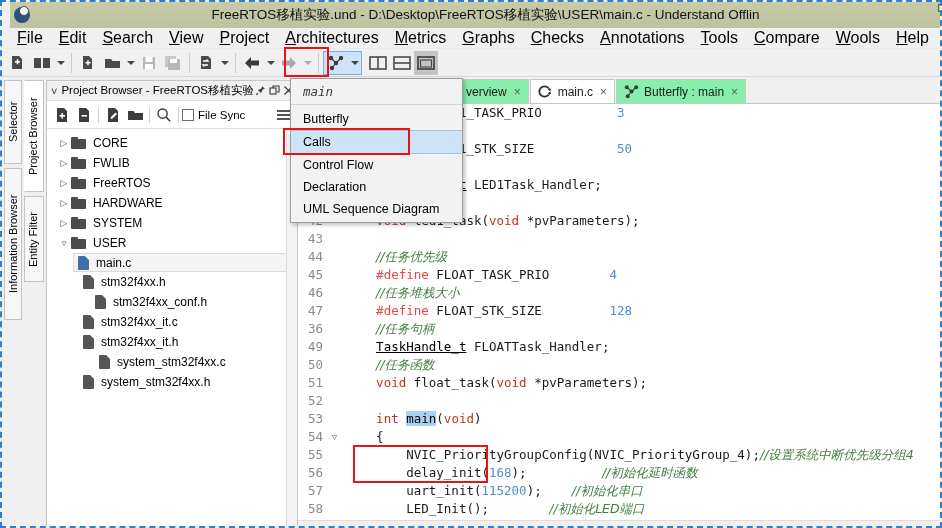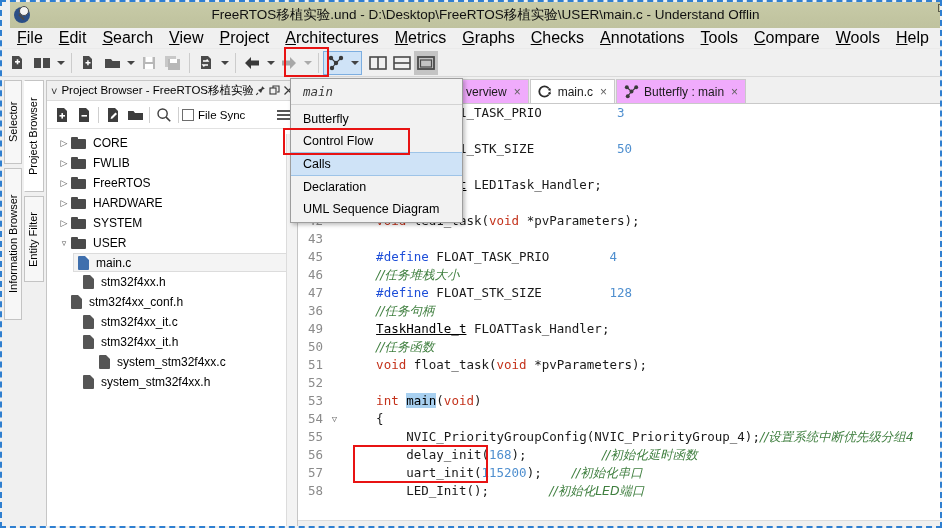--- a/index.html
+++ b/index.html
@@ -229,21 +229,21 @@
   }
   .tabstrip {
     height: 26px; background: #f0f0f0;
     display: flex; align-items: flex-end;
     border-bottom: 1px solid #c9c9c9;
     overflow: hidden;
   }
   .etab {
     height: 24px; display: flex; align-items: center;
     padding: 0 7px; font-size: 12px; color: #1a1a1a;
-    background: #f0abfc; border: 1px solid #c9c9c9;
+    background: #86efac; border: 1px solid #c9c9c9;
     border-bottom: none; margin-right: 1px;
     white-space: nowrap; cursor: default;
   }
   .etab.active { background: #ffffff; }
   .etab .tab-x {
     margin-left: 7px; font-size: 12px; color: #606060;
     cursor: default;
   }
   .tabic { width: 15px; height: 15px; margin-right: 5px; flex: 0 0 auto; }
 
@@ -262,21 +262,21 @@
     font-family: "DejaVu Sans Mono", monospace;
     font-size: 12.5px;
   }
   .fold {
     width: 13px; flex: 0 0 auto; text-align: center;
     color: #777; font-size: 9px; line-height: 18px;
   }
   .ctext { flex: 1 1 auto; padding-left: 5px; }
 
   .k-com  { color: #3f7f3f; font-style: italic; font-family: "DejaVu Sans", sans-serif; }
-  .k-pre  { color: #1d4ed8; }
+  .k-pre  { color: #ef4444; }
   .k-type { color: #c4321b; }
   .k-num  { color: #4f8fcf; }
   .k-id   { color: #1a1a1a; }
   .k-und  { text-decoration: underline; }
   .k-sel  { background: #a8d0f0; }
 
   
   .gmenu {
     position: absolute;
     background: #f2f2f2;
@@ -565,21 +565,21 @@
         <span>USER</span>
       </div>
       <div class="tree-row sel">
         <span class="fileic blue"></span>
         <span>main.c</span>
       </div>
       <div class="tree-row" style="padding-left:36px">
         <span class="fileic"></span>
         <span>stm32f4xx.h</span>
       </div>
-      <div class="tree-row" style="padding-left:24px">
+      <div class="tree-row" style="padding-left:48px">
         <span class="fileic"></span>
         <span>stm32f4xx_conf.h</span>
       </div>
       <div class="tree-row" style="padding-left:36px">
         <span class="fileic"></span>
         <span>stm32f4xx_it.c</span>
       </div>
       <div class="tree-row" style="padding-left:36px">
         <span class="fileic"></span>
         <span>stm32f4xx_it.h</span>
@@ -636,42 +636,43 @@
 
     <div class="code" style="height:424px">
       <div class="cline"><span class="gutter">36</span><span class="fold"></span><span class="ctext"><span>    </span><span class="k-pre">#define</span><span class="k-id"> LED1_TASK_PRIO</span><span>          </span><span class="k-num">3</span></span></div>
       <div class="cline"><span class="gutter">37</span><span class="fold"></span><span class="ctext"><span>    </span><span class="k-com">//任务堆栈大小</span></span></div>
       <div class="cline"><span class="gutter">38</span><span class="fold"></span><span class="ctext"><span>    </span><span class="k-pre">#define</span><span class="k-id"> LED1_STK_SIZE</span><span>           </span><span class="k-num">50</span></span></div>
       <div class="cline"><span class="gutter">39</span><span class="fold"></span><span class="ctext"><span>    </span><span class="k-com">//任务句柄</span></span></div>
       <div class="cline"><span class="gutter">40</span><span class="fold"></span><span class="ctext"><span>    </span><span class="k-und">TaskHandle_t</span><span class="k-id"> LED1Task_Handler;</span></span></div>
       <div class="cline"><span class="gutter">41</span><span class="fold"></span><span class="ctext"><span>    </span><span class="k-com">//任务函数</span></span></div>
       <div class="cline"><span class="gutter">42</span><span class="fold"></span><span class="ctext"><span>    </span><span class="k-type">void</span><span class="k-id"> led1_task(</span><span class="k-type">void</span><span class="k-id"> *pvParameters);</span></span></div>
       <div class="cline"><span class="gutter">43</span><span class="fold"></span><span class="ctext"></span></div>
+      <div class="cline"><span class="gutter">44</span><span class="fold"></span><span class="ctext"><span>    </span><span class="k-com">//任务优先级</span></span></div>
       <div class="cline"><span class="gutter">45</span><span class="fold"></span><span class="ctext"><span>    </span><span class="k-pre">#define</span><span class="k-id"> FLOAT_TASK_PRIO</span><span>        </span><span class="k-num">4</span></span></div>
       <div class="cline"><span class="gutter">46</span><span class="fold"></span><span class="ctext"><span>    </span><span class="k-com">//任务堆栈大小</span></span></div>
       <div class="cline"><span class="gutter">47</span><span class="fold"></span><span class="ctext"><span>    </span><span class="k-pre">#define</span><span class="k-id"> FLOAT_STK_SIZE</span><span>         </span><span class="k-num">128</span></span></div>
       <div class="cline"><span class="gutter">36</span><span class="fold"></span><span class="ctext"><span>    </span><span class="k-com">//任务句柄</span></span></div>
       <div class="cline"><span class="gutter">49</span><span class="fold"></span><span class="ctext"><span>    </span><span class="k-und">TaskHandle_t</span><span class="k-id"> FLOATTask_Handler;</span></span></div>
       <div class="cline"><span class="gutter">50</span><span class="fold"></span><span class="ctext"><span>    </span><span class="k-com">//任务函数</span></span></div>
       <div class="cline"><span class="gutter">51</span><span class="fold"></span><span class="ctext"><span>    </span><span class="k-type">void</span><span class="k-id"> float_task(</span><span class="k-type">void</span><span class="k-id"> *pvParameters);</span></span></div>
       <div class="cline"><span class="gutter">52</span><span class="fold"></span><span class="ctext"></span></div>
       <div class="cline"><span class="gutter">53</span><span class="fold"></span><span class="ctext"><span>    </span><span class="k-type">int</span><span> </span><span class="k-sel">main</span><span class="k-id">(</span><span class="k-type">void</span><span class="k-id">)</span></span></div>
       <div class="cline"><span class="gutter">54</span><span class="fold">▽</span><span class="ctext"><span class="k-id">    {</span></span></div>
       <div class="cline"><span class="gutter">55</span><span class="fold"></span><span class="ctext"><span class="k-id">        NVIC_PriorityGroupConfig(NVIC_PriorityGroup_4);</span><span class="k-com">//设置系统中断优先级分组4</span></span></div>
       <div class="cline"><span class="gutter">56</span><span class="fold"></span><span class="ctext"><span class="k-id">        delay_init(</span><span class="k-num">168</span><span class="k-id">);          </span><span class="k-com">//初始化延时函数</span></span></div>
       <div class="cline"><span class="gutter">57</span><span class="fold"></span><span class="ctext"><span class="k-id">        uart_init(</span><span class="k-num">115200</span><span class="k-id">);    </span><span class="k-com">//初始化串口</span></span></div>
       <div class="cline"><span class="gutter">58</span><span class="fold"></span><span class="ctext"><span class="k-id">        LED_Init();        </span><span class="k-com">//初始化LED端口</span></span></div>
     </div>
   </div>
 
   <div class="gmenu" style="left:288px; top:76px; width:173px;">
     <div class="gmenu-head">main</div>
     <div class="gmenu-item">Butterfly</div>
+    <div class="gmenu-item hl">Calls</div>
     <div class="gmenu-item">Control Flow</div>
-    <div class="gmenu-item hl">Calls</div>
     <div class="gmenu-item">Declaration</div>
     <div class="gmenu-item">UML Sequence Diagram</div>
   </div>
 
   <div class="redbox" style="left:282px; top:45px; width:45px; height:30px;"></div>
   <div class="redbox" style="left:281px; top:126px; width:127px; height:27px;"></div>
   <div class="redbox" style="left:351px; top:443px; width:135px; height:38px;"></div>
 
   <div class="hscroll" style="left:296px; top:518px; width:642px; height:8px;"></div>
 

